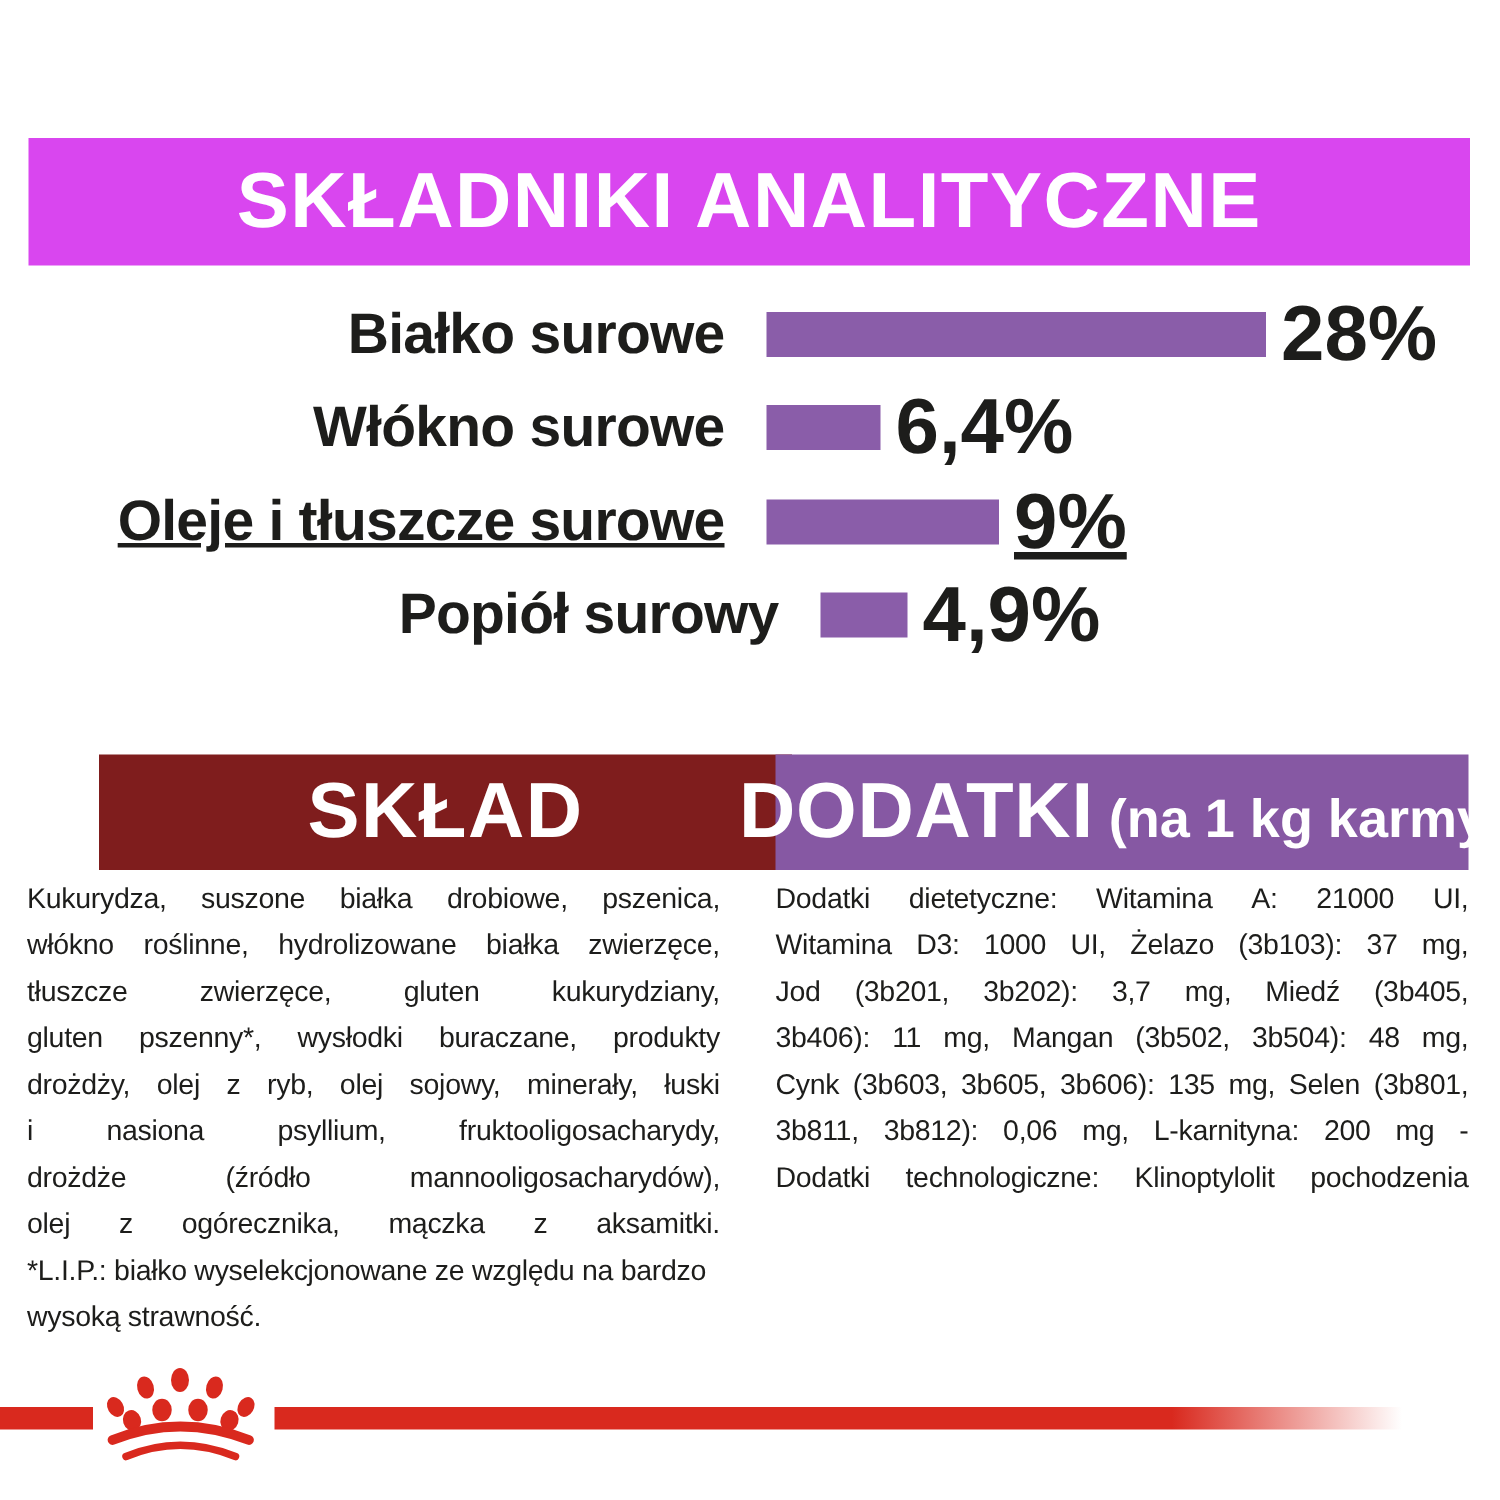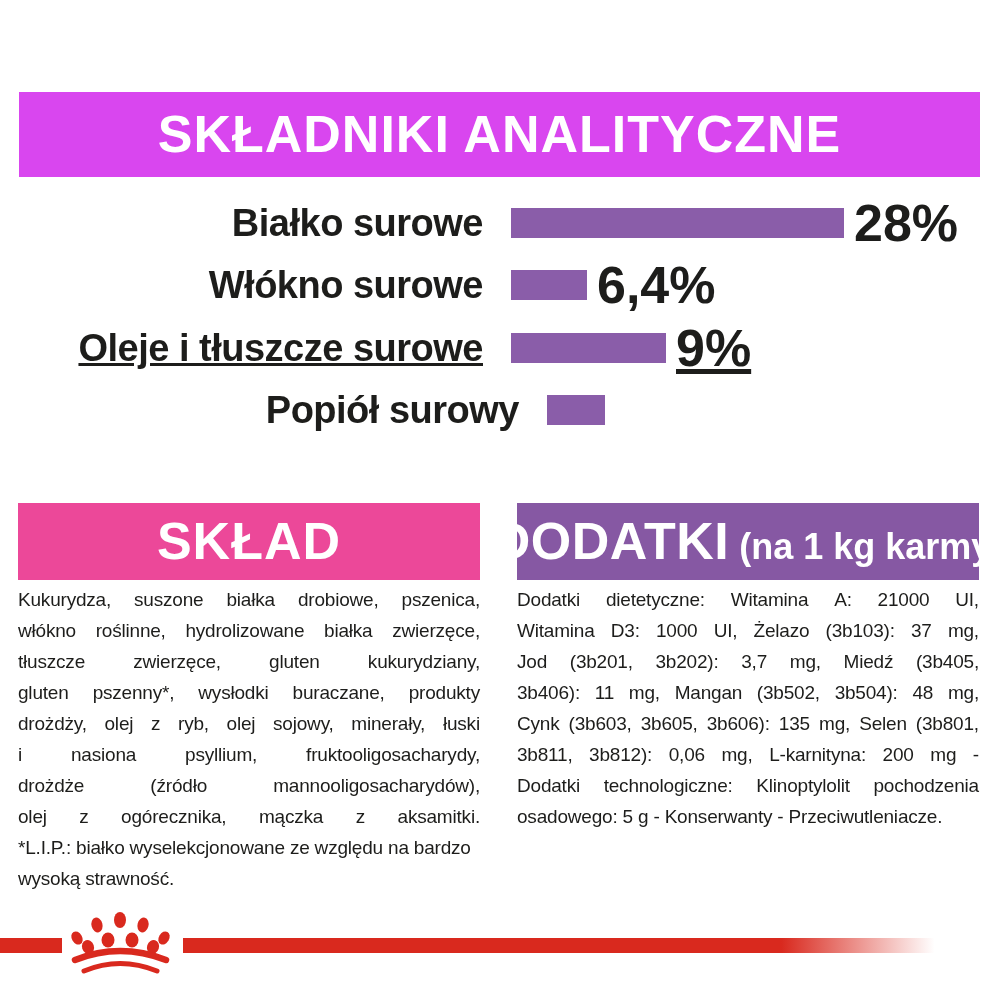--- a/index.html
+++ b/index.html
@@ -56,24 +56,25 @@
         <div class="chart-value">6,4%</div>
       </div>
       <div class="chart-row" style="top: 318px; text-decoration: underline;">
         <div class="chart-label">Oleje i tłuszcze surowe</div>
         <div class="chart-bar" style="width: 155px; background: rgb(138, 93, 169);"></div>
         <div class="chart-value">9%</div>
       </div>
       <div class="chart-row" style="top: 380px; padding-left: 36px;">
         <div class="chart-label">Popiół surowy</div>
         <div class="chart-bar" style="width: 58px; background: rgb(138, 93, 169);"></div>
+        <div class="chart-value">4,9%</div>
       </div>
     </div>
 
-  <div class="hdr sklad-bar" style="background: #ec4899;">
+  <div class="hdr sklad-bar" style="background: #7f1d1d; margin-left: 48px;">
     <span class="hdr-text">SKŁAD</span>
   </div>
 
   <div class="hdr dodatki-bar" style="background: rgb(134, 88, 163);">
     <span class="hdr-text">DODATKI</span>
     <span class="hdr-suffix">(na 1 kg karmy)</span>
   </div>
 
   <div class="col col-left" id="sklad-text">
       <div class="line just">
@@ -192,21 +193,20 @@
         <span>200</span>
         <span>mg</span>
         <span>-</span>
       </div>
       <div class="line just">
         <span>Dodatki</span>
         <span>technologiczne:</span>
         <span>Klinoptylolit</span>
         <span>pochodzenia</span>
       </div>
-      <div class="line">osadowego: 5 g - Konserwanty - Przeciwutleniacze.</div>
     </div>
 
   <div class="stripe stripe-left" id="stripe-left" style="background: rgb(217, 41, 30);"></div>
   <div class="stripe stripe-right" id="stripe-right" style="background: linear-gradient(to right, rgb(217, 41, 30) 0%, rgb(217, 41, 30) 78%, rgba(217, 41, 30, 0) 98%);"></div>
 
   <svg class="logo" viewBox="0 0 106 66" aria-hidden="true">
     <g id="crown" fill="#D9291E" stroke="none">
       <ellipse cx="9" cy="28" rx="5.2" ry="7" transform="rotate(-30 9 28)"></ellipse>
       <ellipse cx="29" cy="15" rx="5.5" ry="7.5" transform="rotate(-15 29 15)"></ellipse>
       <ellipse cx="52" cy="10" rx="6" ry="8"></ellipse>

